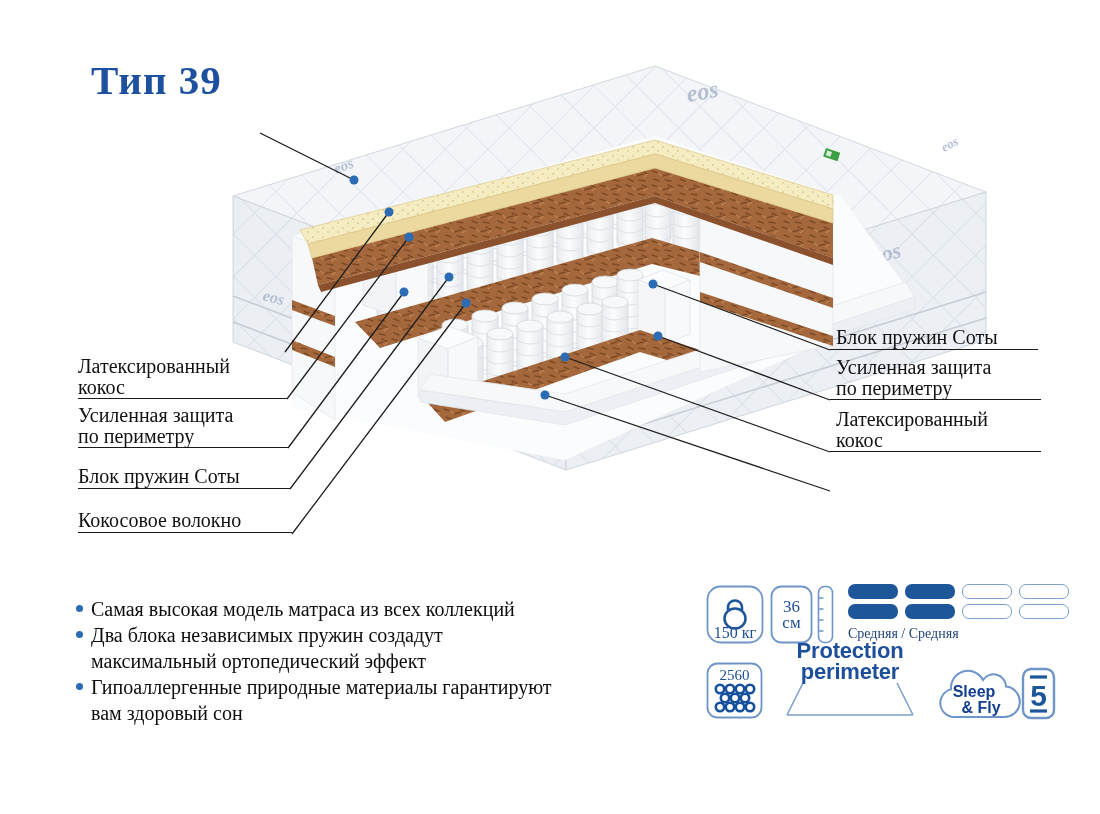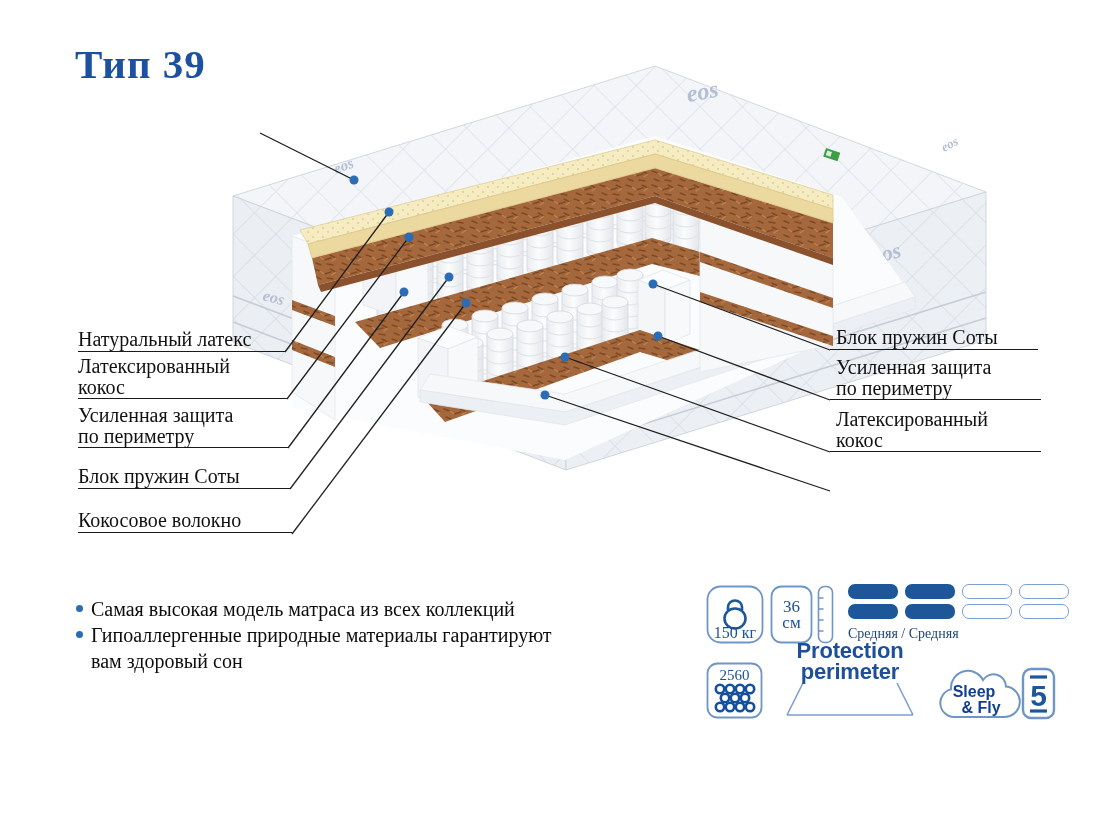--- a/index.html
+++ b/index.html
@@ -1,18 +1,18 @@
 <!DOCTYPE html>
 <html><head>
 <meta charset="utf-8">
 <style>
   html,body{margin:0;padding:0;background:#fff;}
   .page{position:relative;width:1100px;height:814px;background:#ffffff;overflow:hidden;
         font-family:"Liberation Serif", serif;}
-  .page-title{position:absolute;left:75px;top:40px;margin:0;font-size:41px;font-weight:bold;
+  .page-title{position:absolute;left:75px;top:40px;margin:16px;font-size:41px;font-weight:bold;
         color:#1d509e;font-family:"Liberation Serif",serif;letter-spacing:1px;}
   .scene{position:absolute;left:0;top:0;width:1100px;height:814px;}
   .lbl{position:absolute;font-size:20px;line-height:21px;color:#111;
        border-bottom:1.6px solid #1a1a1a;white-space:pre-line;padding:0;}
   .bullets{position:absolute;left:62px;top:584px;width:560px;margin:12px;padding:0;list-style:none;}
   .bullets li{position:relative;padding-left:17px;font-size:20px;line-height:26px;color:#0d0d0d;
        white-space:pre-line;}
   .bullets li::before{content:"";position:absolute;left:2px;top:9px;width:7px;height:7px;
        border-radius:50%;background:#2a6cb4;}
   .badge{position:absolute;}
@@ -203,36 +203,37 @@
         <circle cx="404" cy="292" r="4.5"></circle>
       <circle cx="449" cy="277" r="4.5"></circle>
         <circle cx="466" cy="303" r="4.5"></circle>
       <circle cx="653" cy="284" r="4.5"></circle>
         <circle cx="658" cy="336" r="4.5"></circle>
       <circle cx="565" cy="357" r="4.5"></circle>
         <circle cx="545" cy="395" r="4.5"></circle>
     </g>
   </svg>
 
-  <div class="lbl" style="left:78px;top:329px;width:207px;height:22px;">Натуральный латекс</div>
   <div class="lbl" style="left:78px;top:356px;width:209px;height:42px;">Латексированный
 кокос</div>
   <div class="lbl" style="left:78px;top:405px;width:210px;height:42px;">Усиленная защита
 по периметру</div>
   <div class="lbl" style="left:78px;top:466px;width:212px;height:22px;">Блок пружин Соты</div>
   <div class="lbl" style="left:78px;top:510px;width:214px;height:22px;">Кокосовое волокно</div>
 
   <div class="lbl" style="left:830px;top:327px;width:202px;height:22px;padding-left:6px;">Блок пружин Соты</div>
   <div class="lbl" style="left:830px;top:357px;width:205px;height:42px;padding-left:6px;">Усиленная защита
 по периметру</div>
   <div class="lbl" style="left:830px;top:409px;width:205px;height:42px;padding-left:6px;">Латексированный
 кокос</div>
 
   <ul class="bullets">
     <li>Самая высокая модель матраса из всех коллекций</li>
+    <li>Два блока независимых пружин создадут
+максимальный ортопедический эффект</li>
     <li>Гипоаллергенные природные материалы гарантируют
 вам здоровый сон</li>
   </ul>
 
   <svg class="badge" style="left:706px;top:585px;" width="58" height="59" viewBox="0 0 58 59">
     <rect x="1.5" y="1.5" width="55" height="56" rx="13" fill="#fff" stroke="#6e95c8" stroke-width="1.8"></rect>
     <g>
       <path d="M22,25 v-3 a7,6.5 0 0 1 14,0 v3" fill="none" stroke="#1d5799" stroke-width="2.6"></path>
       <ellipse cx="29" cy="33.5" rx="10.5" ry="10" fill="#fff" stroke="#1d5799" stroke-width="2.6"></ellipse>
     </g>

